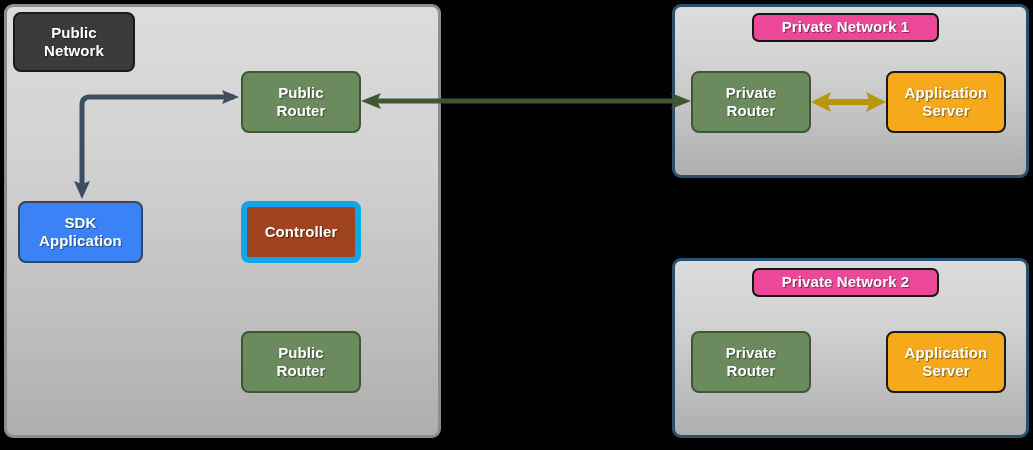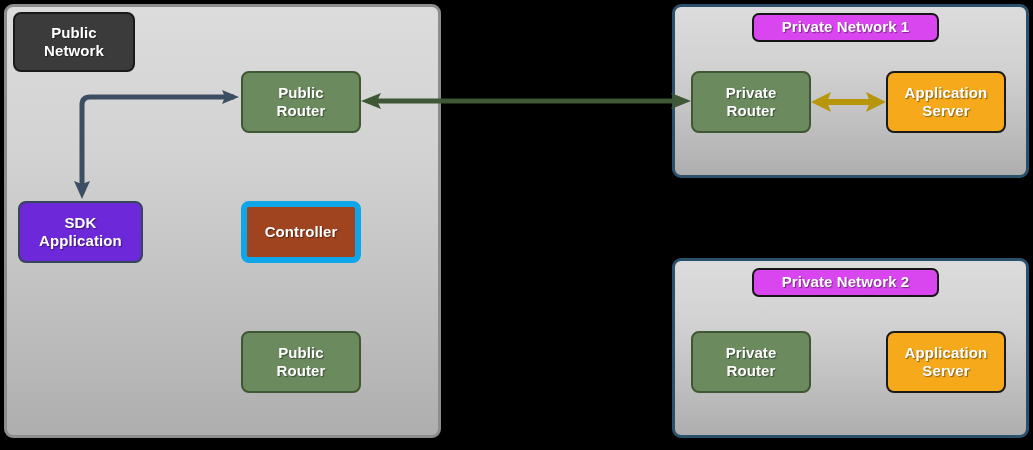--- a/index.html
+++ b/index.html
@@ -70,33 +70,33 @@
 
   .node-internet {
     background: #3b3b3b;
     border: 2px solid #1a1a1a;
   }
   .node-router {
     background: #6b8a5e;
     border: 2px solid #3f5734;
   }
   .node-sdk {
-    background: #6d28d9;
+    background: #3b82f6;
     border: 2px solid #36465a;
   }
   .node-controller {
     background: #a0441f;
     border: 6px solid #0ea5e9;
   }
   .node-appserver {
     background: #f5a91b;
     border: 2px solid #1a1a1a;
   }
   .node-netlabel {
-    background: #d946ef;
+    background: #ec4899;
     border: 2px solid #151515;
     border-radius: 7px;
     font-size: 15px;
   }
 
   
   #n-public-internet { left: 13px;  top: 12px;  width: 122px; height: 60px; }
   #n-public-router-1 { left: 241px; top: 71px;  width: 120px; height: 62px; }
   #n-sdk-application { left: 18px;  top: 201px; width: 125px; height: 62px; }
   #n-controller      { left: 241px; top: 201px; width: 120px; height: 62px; }

